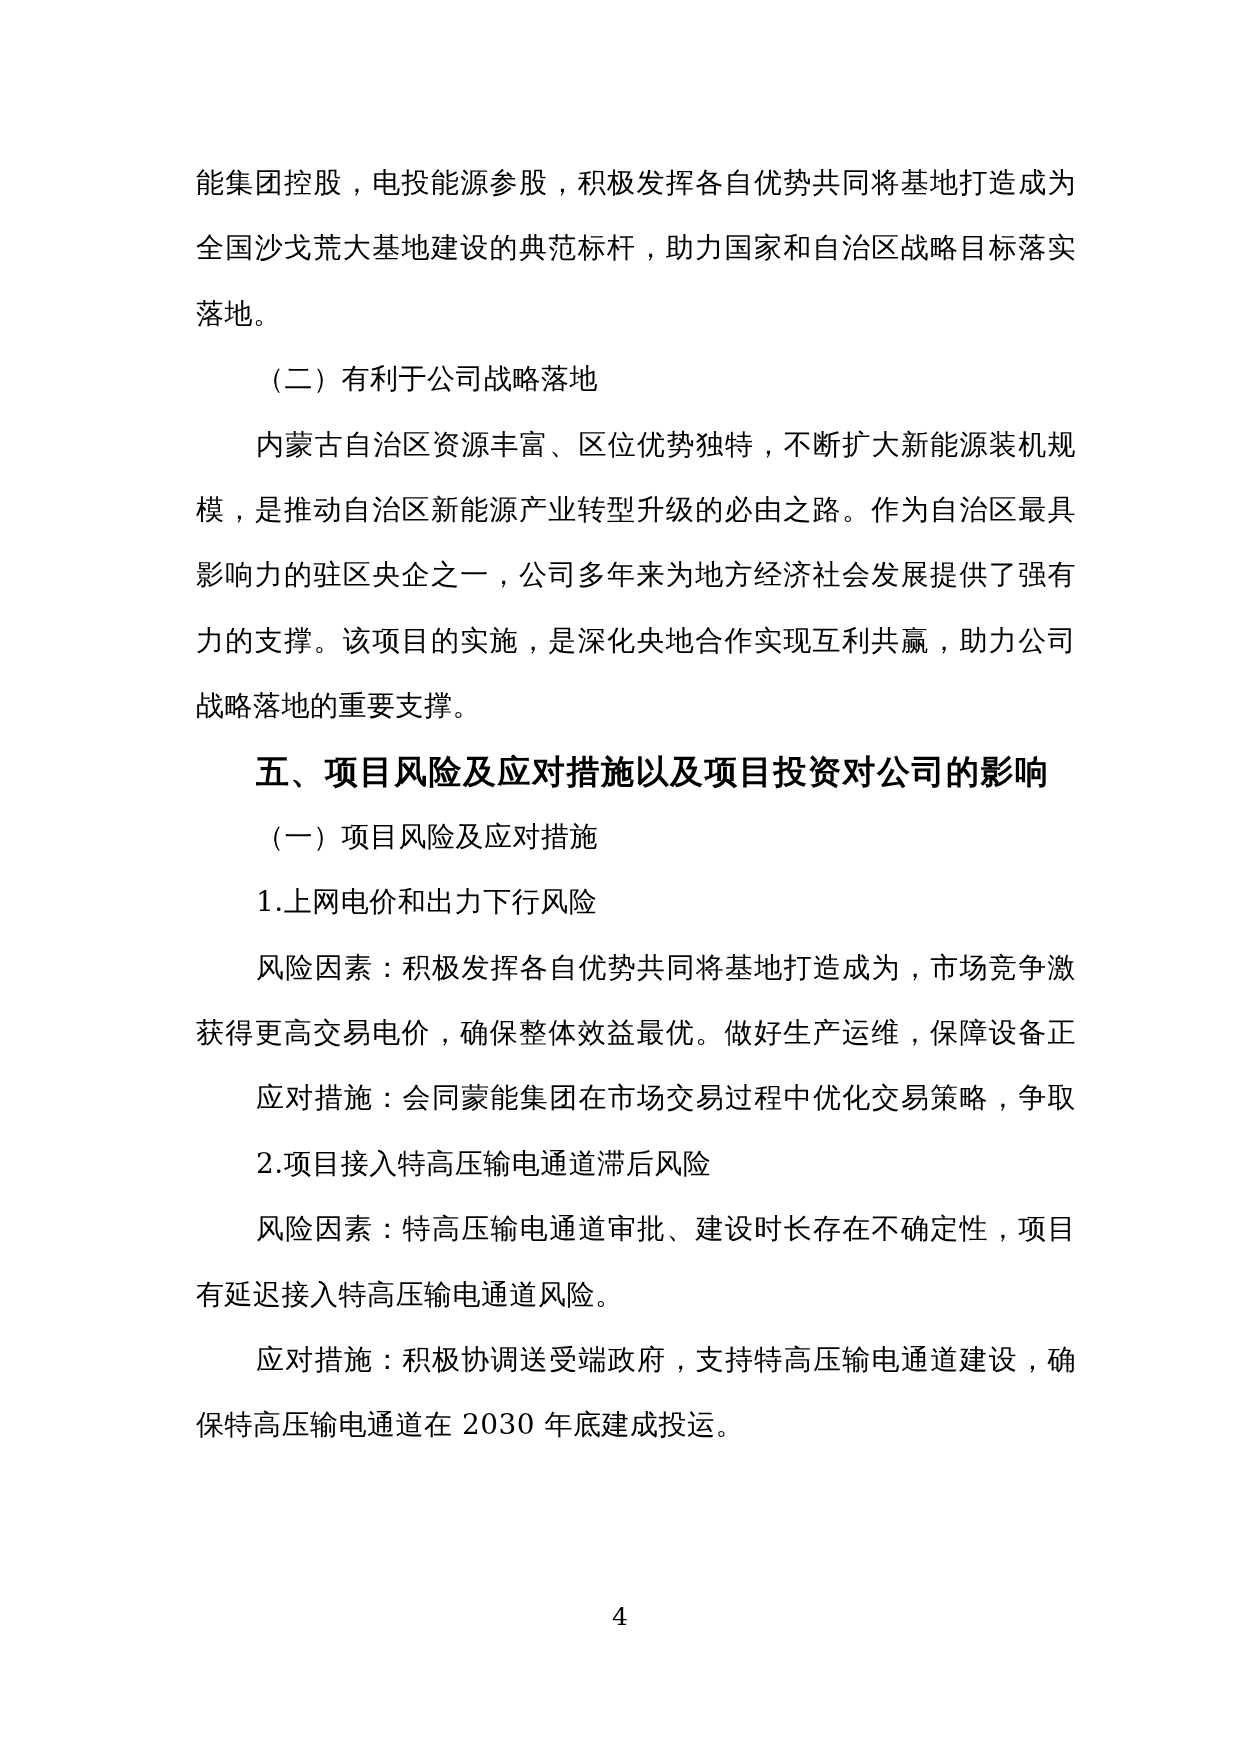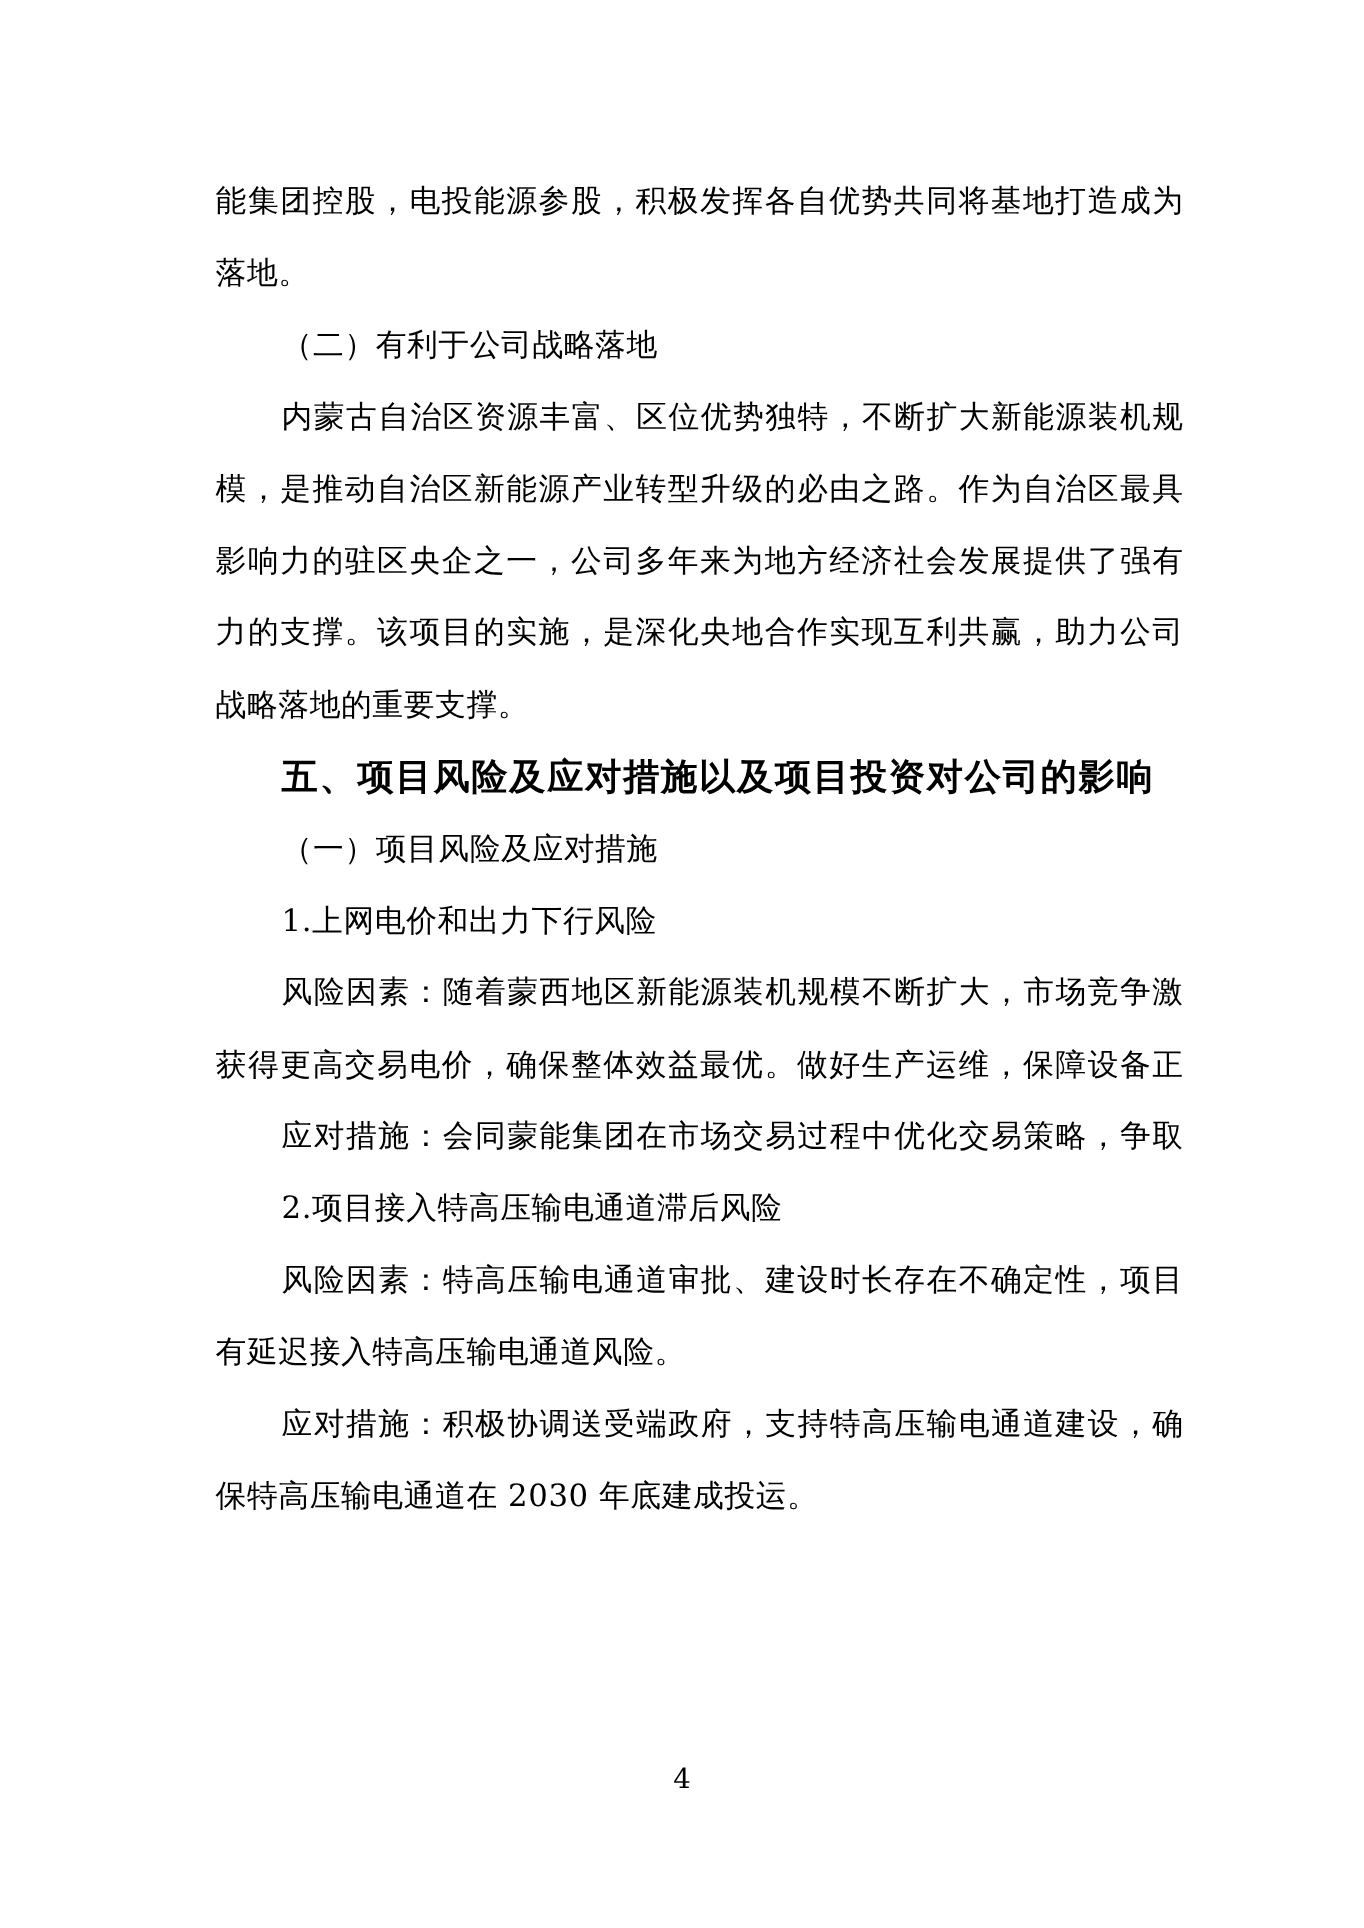--- a/index.html
+++ b/index.html
@@ -55,31 +55,32 @@
     font-size: 25px;
     line-height: 50px;
     font-family: "DejaVu Serif", serif;
   }
 </style>
 </head>
 <body>
 
 <div class="doc-body">
     <div class="line justify">能集团控股，电投能源参股，积极发挥各自优势共同将基地打造成为</div>
+    <div class="line justify">全国沙戈荒大基地建设的典范标杆，助力国家和自治区战略目标落实</div>
     <div class="line">落地。</div>
     <div class="line indent">（二）有利于公司战略落地</div>
     <div class="line indent justify">内蒙古自治区资源丰富、区位优势独特，不断扩大新能源装机规</div>
     <div class="line justify">模，是推动自治区新能源产业转型升级的必由之路。作为自治区最具</div>
     <div class="line justify">影响力的驻区央企之一，公司多年来为地方经济社会发展提供了强有</div>
     <div class="line justify">力的支撑。该项目的实施，是深化央地合作实现互利共赢，助力公司</div>
     <div class="line">战略落地的重要支撑。</div>
     <div class="line indent bold">五、项目风险及应对措施以及项目投资对公司的影响</div>
     <div class="line indent">（一）项目风险及应对措施</div>
     <div class="line indent">1.上网电价和出力下行风险</div>
-    <div class="line indent justify">风险因素：随着蒙西地区新能源装机规模不断扩大，市场竞争激</div>
+    <div class="line indent justify">风险因素：积极发挥各自优势共同将基地打造成为，市场竞争激</div>
     <div class="line justify">获得更高交易电价，确保整体效益最优。做好生产运维，保障设备正</div>
     <div class="line indent justify">应对措施：会同蒙能集团在市场交易过程中优化交易策略，争取</div>
     <div class="line indent">2.项目接入特高压输电通道滞后风险</div>
     <div class="line indent justify">风险因素：特高压输电通道审批、建设时长存在不确定性，项目</div>
     <div class="line">有延迟接入特高压输电通道风险。</div>
     <div class="line indent justify">应对措施：积极协调送受端政府，支持特高压输电通道建设，确</div>
     <div class="line">保特高压输电通道在 2030 年底建成投运。</div>
   </div>
 
 <div class="page-footer">4</div>

